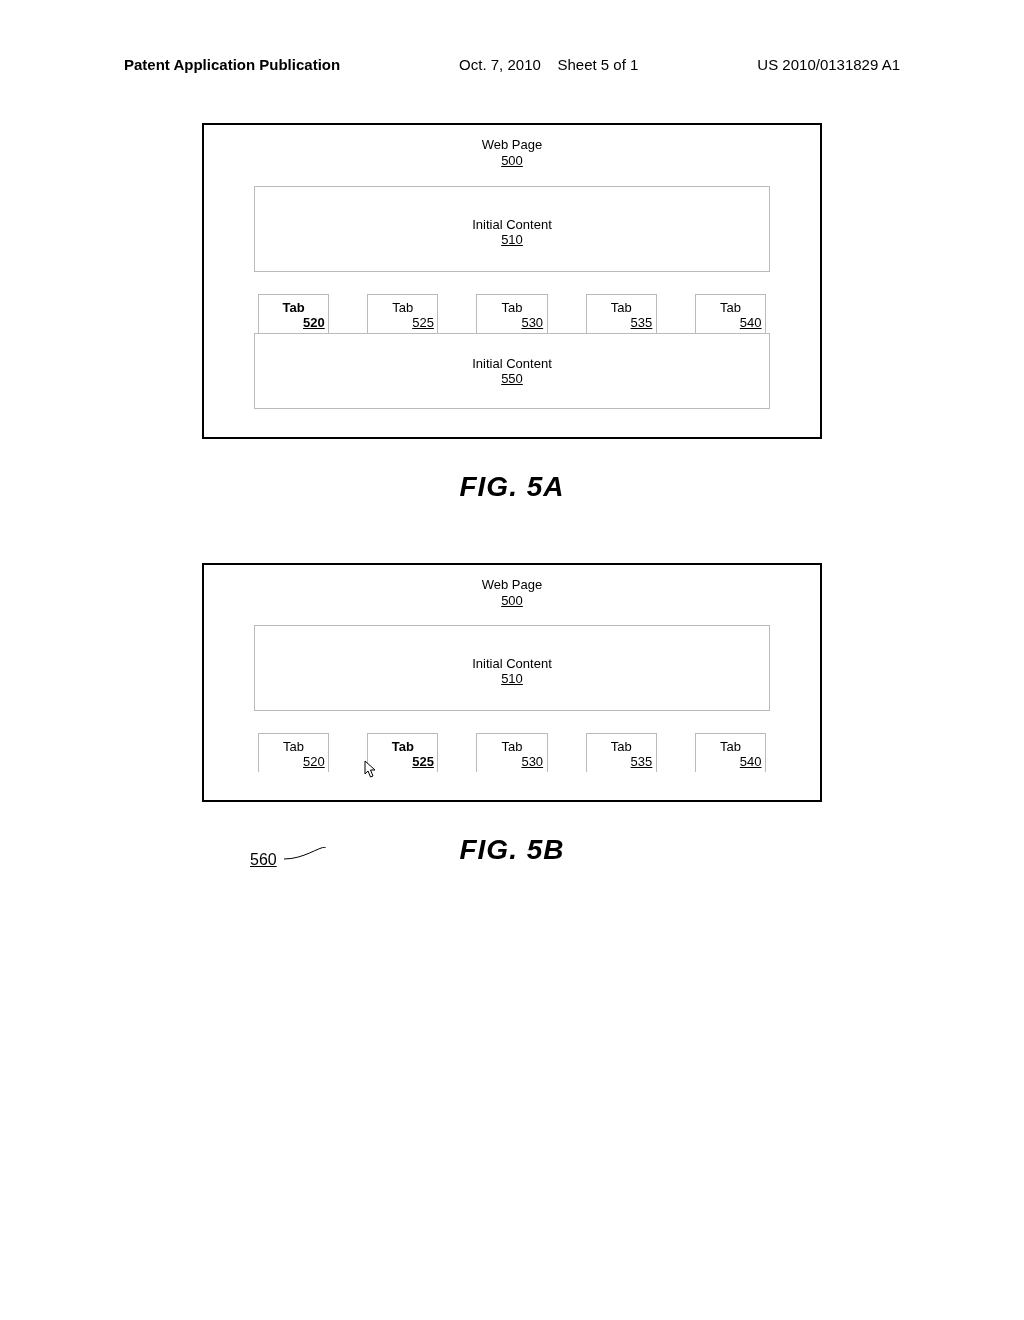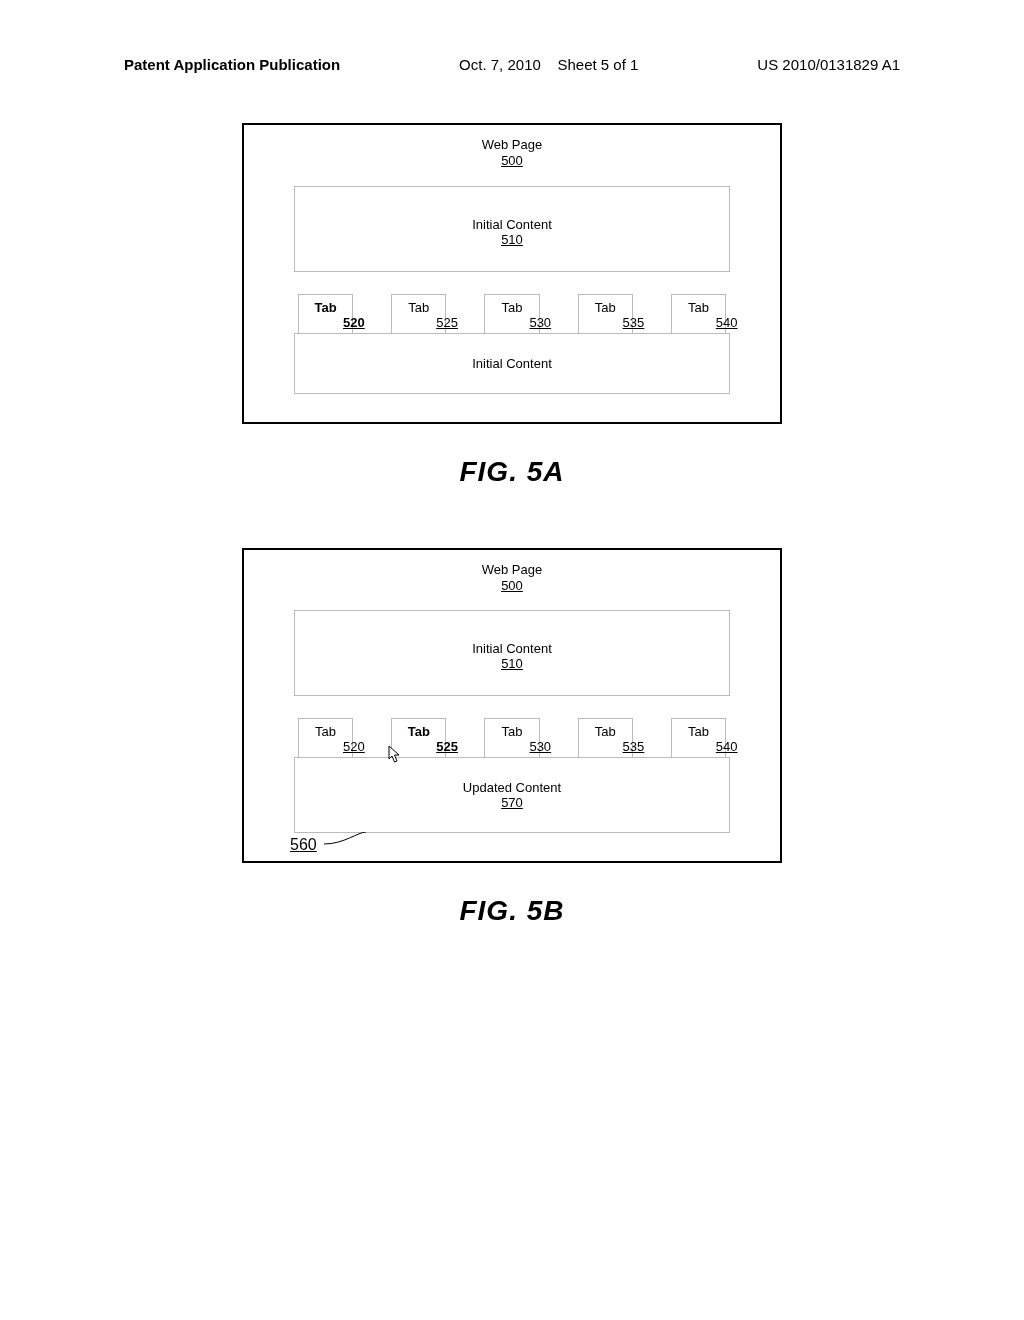--- a/index.html
+++ b/index.html
@@ -21,21 +21,21 @@
     justify-content: space-between;
     font-size: 15px;
     margin-bottom: 50px;
     padding: 0 4px;
   }
   .header-left { font-weight: bold; }
   .header-mid { }
   .header-right { }
   .figure-block {
     border: 2px solid #000;
-    width: 540px;
+    width: 620px;
     margin: 0 auto;
     padding: 12px 50px 28px 50px;
     position: relative;
   }
   .title-stack { text-align: center; line-height: 1.25; margin-bottom: 16px; }
   .title-stack .main { display: block; }
   .title-stack .num { display: block; text-decoration: underline; }
   .bold { font-weight: bold; }
   .content-box {
     border: 1px solid #bbb;
@@ -142,20 +142,21 @@
         <span class="tlabel">Tab</span>
         <span class="tnum">535</span>
       </div>
       <div class="tab">
         <span class="tlabel">Tab</span>
         <span class="tnum">540</span>
       </div>
     </div>
     <div class="bottom-box">
       <span class="label">Initial Content</span>
+      <span class="num">550</span>
     </div>
   </div>
   <div class="fig-caption">FIG. 5A</div>
 
   <div class="figure-block">
     <div class="title-stack">
       <span class="main">Web Page</span>
       <span class="num">500</span>
     </div>
     <div class="content-box">
@@ -179,24 +180,20 @@
         <span class="tnum">530</span>
       </div>
       <div class="tab">
         <span class="tlabel">Tab</span>
         <span class="tnum">535</span>
       </div>
       <div class="tab">
         <span class="tlabel">Tab</span>
         <span class="tnum">540</span>
       </div>
-    </div>
-    <div class="bottom-box">
-      <span class="label">Updated Content</span>
-      <span class="num">570</span>
     </div>
 
     <span class="anno-560">560</span>
     <svg class="anno-line" viewBox="0 0 44 28">
       <path d="M0 12 C 20 12, 34 0, 42 0" stroke="#000" stroke-width="1" fill="none"></path>
     </svg>
   </div>
   <div class="fig-caption">FIG. 5B</div>
 
 </div>

